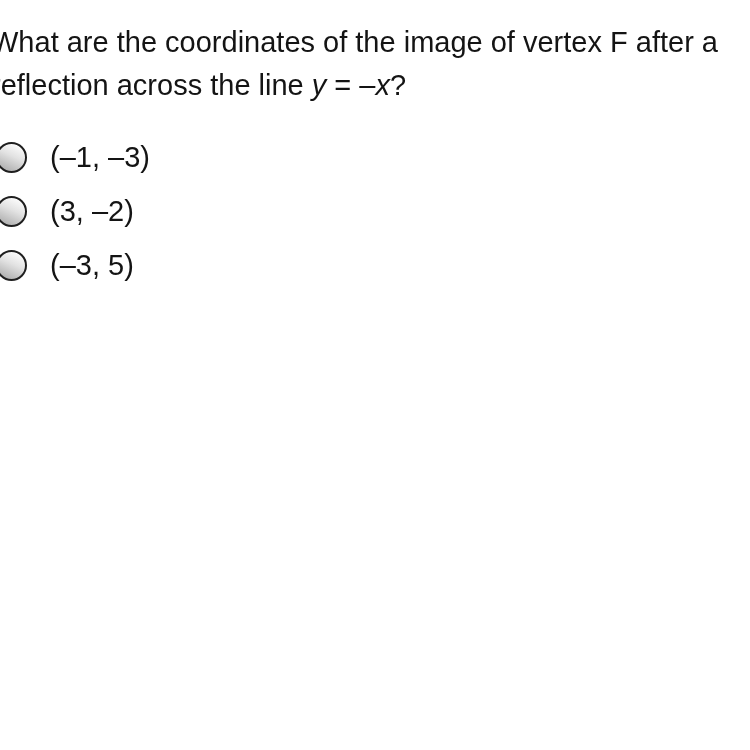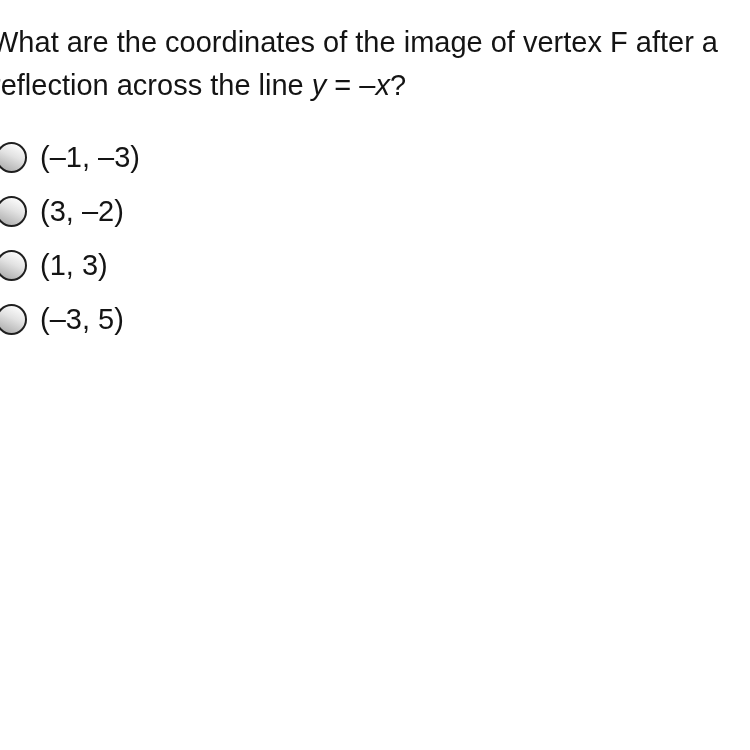--- a/index.html
+++ b/index.html
@@ -46,21 +46,21 @@
     flex: 0 0 auto;
     width: 31px;
     height: 31px;
     margin-left: -4px;
     box-sizing: border-box;
     border: 2.5px solid #1f1f1f;
     border-radius: 50%;
     background: linear-gradient(205deg, #fbfbfb 12%, #e2e2e2 45%, #a6a6a6 98%);
   }
   .option-label {
-    margin-left: 13px;
+    margin-left: 23px;
     font-size: 29px;
     white-space: nowrap;
     color: #141414;
   }
 </style>
 </head>
 <body>
 
 <div class="page">
 
@@ -78,24 +78,20 @@
     <div class="option">
       <span class="radio"></span>
       <span class="option-label">(–1, –3)</span>
     </div>
 
     <div class="option">
       <span class="radio"></span>
       <span class="option-label">(3, –2)</span>
     </div>
 
-    <div class="option">
-      <span class="radio"></span>
-      <span class="option-label">(1, 3)</span>
-    </div>
 
     <div class="option">
       <span class="radio"></span>
       <span class="option-label">(–3, 5)</span>
     </div>
 
   </div>
 
 </div>
 

